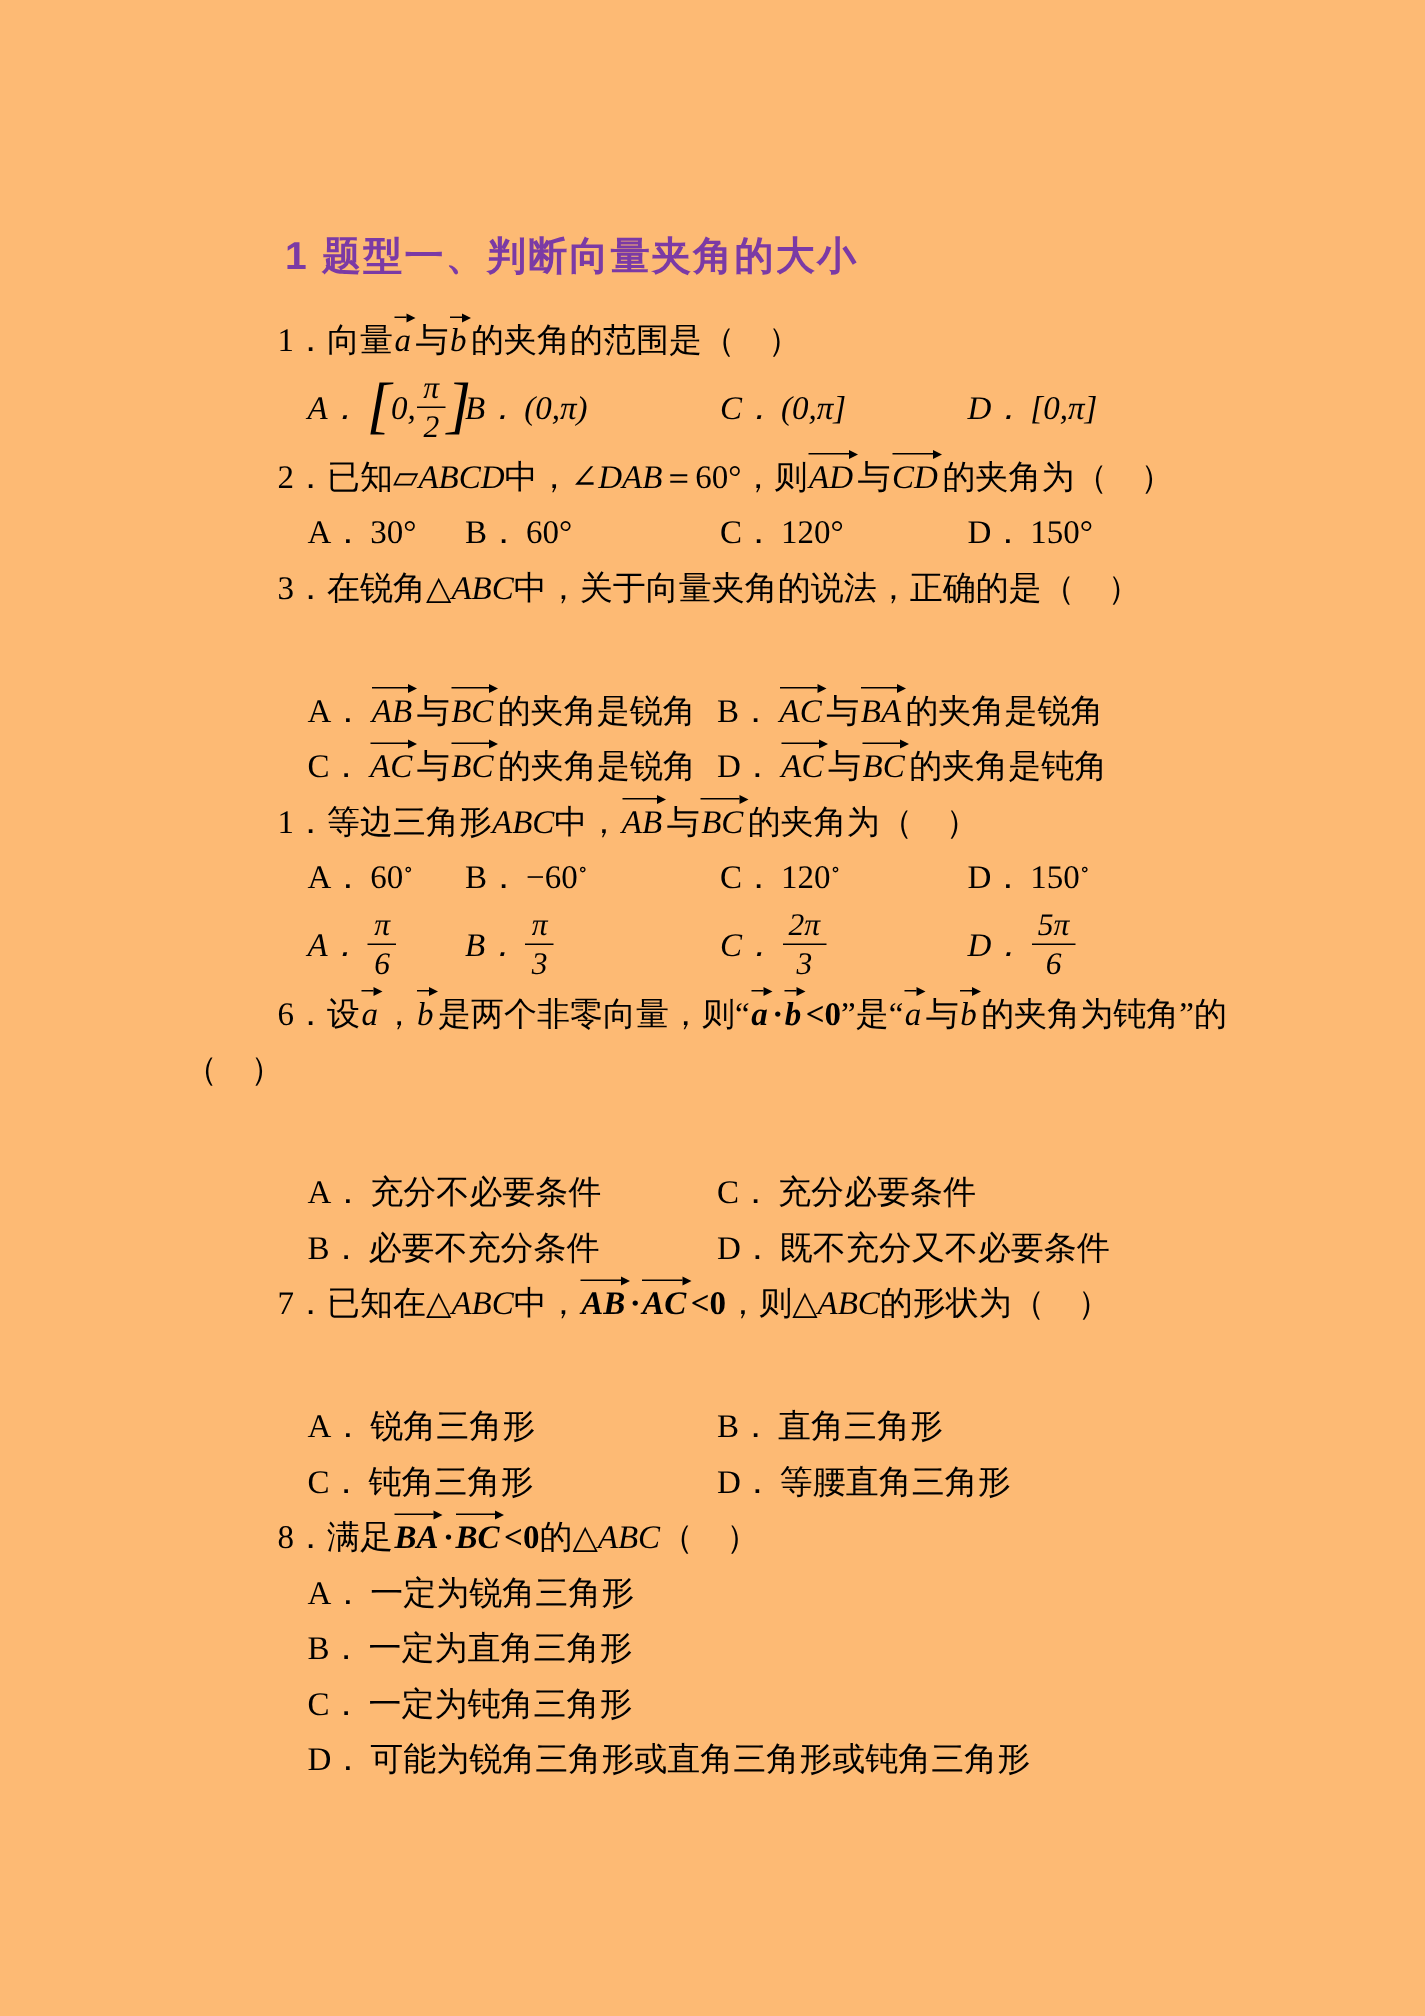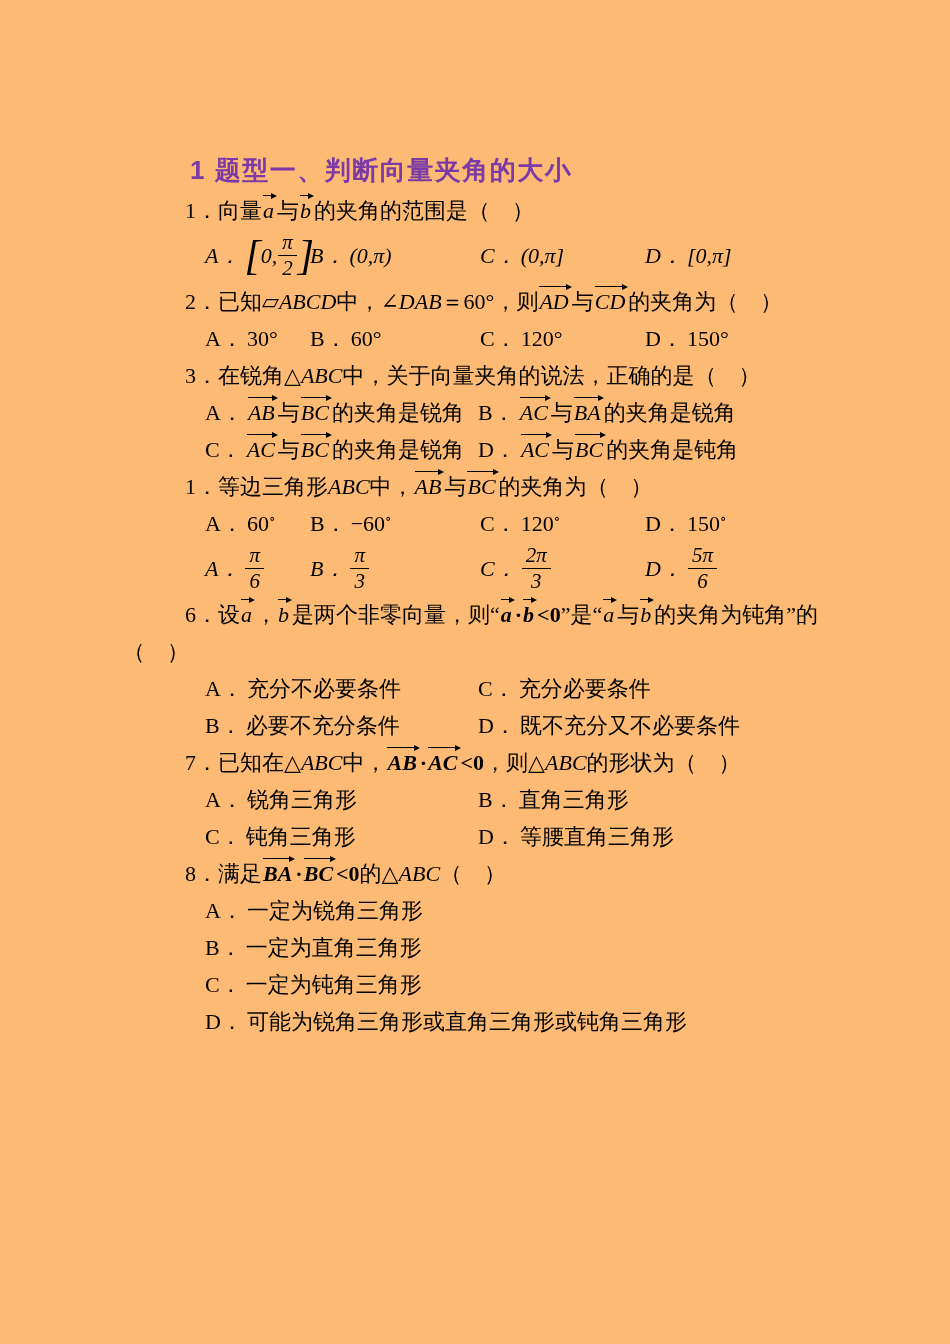--- a/index.html
+++ b/index.html
@@ -17,27 +17,27 @@
     left:190px; top:153px;
     font-family:"Liberation Sans","DejaVu Sans",sans-serif;
     font-weight:bold;
     font-size:26px;
     letter-spacing:1.5px;
     color:#7b3aa5;
     white-space:nowrap;
   }
   .content {
     position:absolute;
-    left:123px; top:192px; right:40px;
+    left:123px; top:208px; right:40px;
   }
   .stem  { line-height:37px; padding-left:62px; white-space:nowrap; }
   .stem2 { line-height:37px; padding-left:0; white-space:nowrap; }
   .opts  { padding-left:82px; }
   .opts.grid4 { display:grid; grid-template-columns:105px 170px 165px auto; }
-  .opts.grid2 { display:grid; grid-template-columns:273px auto; }
+  .opts.grid2 { display:grid; grid-template-columns:273px auto;margin-top:45px; }
   .opts.list .opt { display:block; }
   .opt { line-height:37px; white-space:nowrap; }
   .opts.tall .opt { height:54px; line-height:54px;font-style:italic; }
   .olabel { margin-right:4px; }
   .i   { font-style:italic; }
   .b   { font-weight:bold; }
   
   .vec {
     font-style:italic;
     position:relative;

